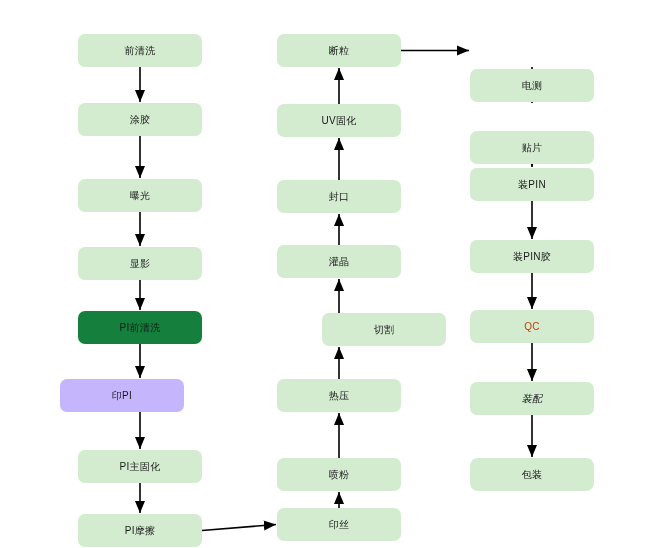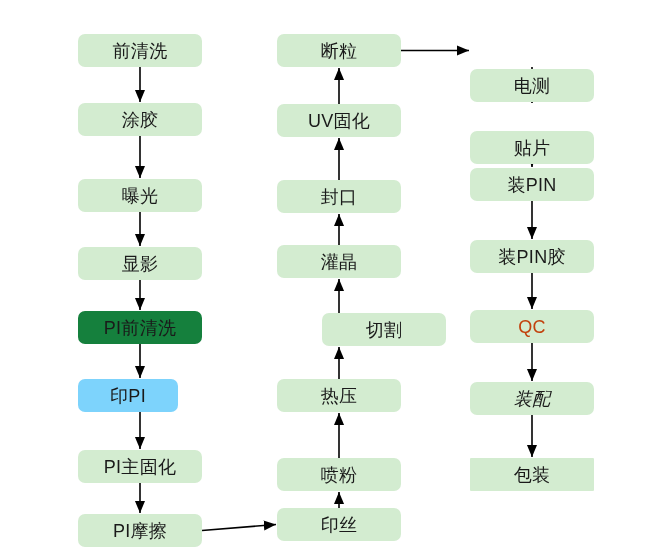--- a/index.html
+++ b/index.html
@@ -19,21 +19,21 @@
     left: 0; top: 0;
     width: 670px;
     height: 548px;
   }
   .node {
     position: absolute;
     box-sizing: border-box;
     background: #d3ecd0;
     border-radius: 7px;
     color: #1a1a1a;
-    font-size: 18px;
+    font-size: 10px;
     line-height: 1;
     display: flex;
     align-items: center;
     justify-content: center;
     text-align: center;
     letter-spacing: 0.3px;
     box-shadow: 0 0 0 0 rgba(0,0,0,0);
     z-index: 3;
   }
   .node .label {
@@ -98,21 +98,21 @@
       </div>
       <div class="node" style="left: 78px; top: 179px; width: 124px; height: 33px; background: rgb(211, 236, 208); color: rgb(26, 26, 26); border-radius: 7px;">
         <span class="label">曝光</span>
       </div>
       <div class="node" style="left: 78px; top: 247px; width: 124px; height: 33px; background: rgb(211, 236, 208); color: rgb(26, 26, 26); border-radius: 7px;">
         <span class="label">显影</span>
       </div>
       <div class="node" style="left: 78px; top: 311px; width: 124px; height: 33px; background: #15803d; color: rgb(26, 26, 26); border-radius: 7px;">
         <span class="label">PI前清洗</span>
       </div>
-      <div class="node" style="left: 78px; top: 379px; width: 100px; height: 33px; background: #7dd3fc; color: rgb(26, 26, 26); border-radius: 7px;">
+      <div class="node" style="left: 60px; top: 379px; width: 124px; height: 33px; background: #c4b5fd; color: rgb(26, 26, 26); border-radius: 7px;">
         <span class="label">印PI</span>
       </div>
       <div class="node" style="left: 78px; top: 450px; width: 124px; height: 33px; background: rgb(211, 236, 208); color: rgb(26, 26, 26); border-radius: 7px;">
         <span class="label">PI主固化</span>
       </div>
       <div class="node" style="left: 78px; top: 514px; width: 124px; height: 33px; background: rgb(211, 236, 208); color: rgb(26, 26, 26); border-radius: 7px;">
         <span class="label">PI摩擦</span>
       </div>
       <div class="node" style="left: 277px; top: 34px; width: 124px; height: 33px; background: rgb(211, 236, 208); color: rgb(26, 26, 26); border-radius: 7px;">
         <span class="label">断粒</span>
@@ -149,17 +149,17 @@
       </div>
       <div class="node" style="left: 470px; top: 240px; width: 124px; height: 33px; background: rgb(211, 236, 208); color: rgb(26, 26, 26); border-radius: 7px;">
         <span class="label">装PIN胶</span>
       </div>
       <div class="node" style="left: 470px; top: 310px; width: 124px; height: 33px; background: rgb(211, 236, 208); color: #c2410c; border-radius: 7px;">
         <span class="label">QC</span>
       </div>
       <div class="node" style="left: 470px; top: 382px; width: 124px; height: 33px; background: rgb(211, 236, 208); color: rgb(26, 26, 26); border-radius: 7px; font-style: italic;">
         <span class="label">装配</span>
       </div>
-      <div class="node" style="left: 470px; top: 458px; width: 124px; height: 33px; background: rgb(211, 236, 208); color: rgb(26, 26, 26); border-radius: 1px;">
+      <div class="node" style="left: 470px; top: 458px; width: 124px; height: 33px; background: rgb(211, 236, 208); color: rgb(26, 26, 26); border-radius: 8px;">
         <span class="label">包装</span>
       </div>
     </div>
 </div>
 
 </body></html>

